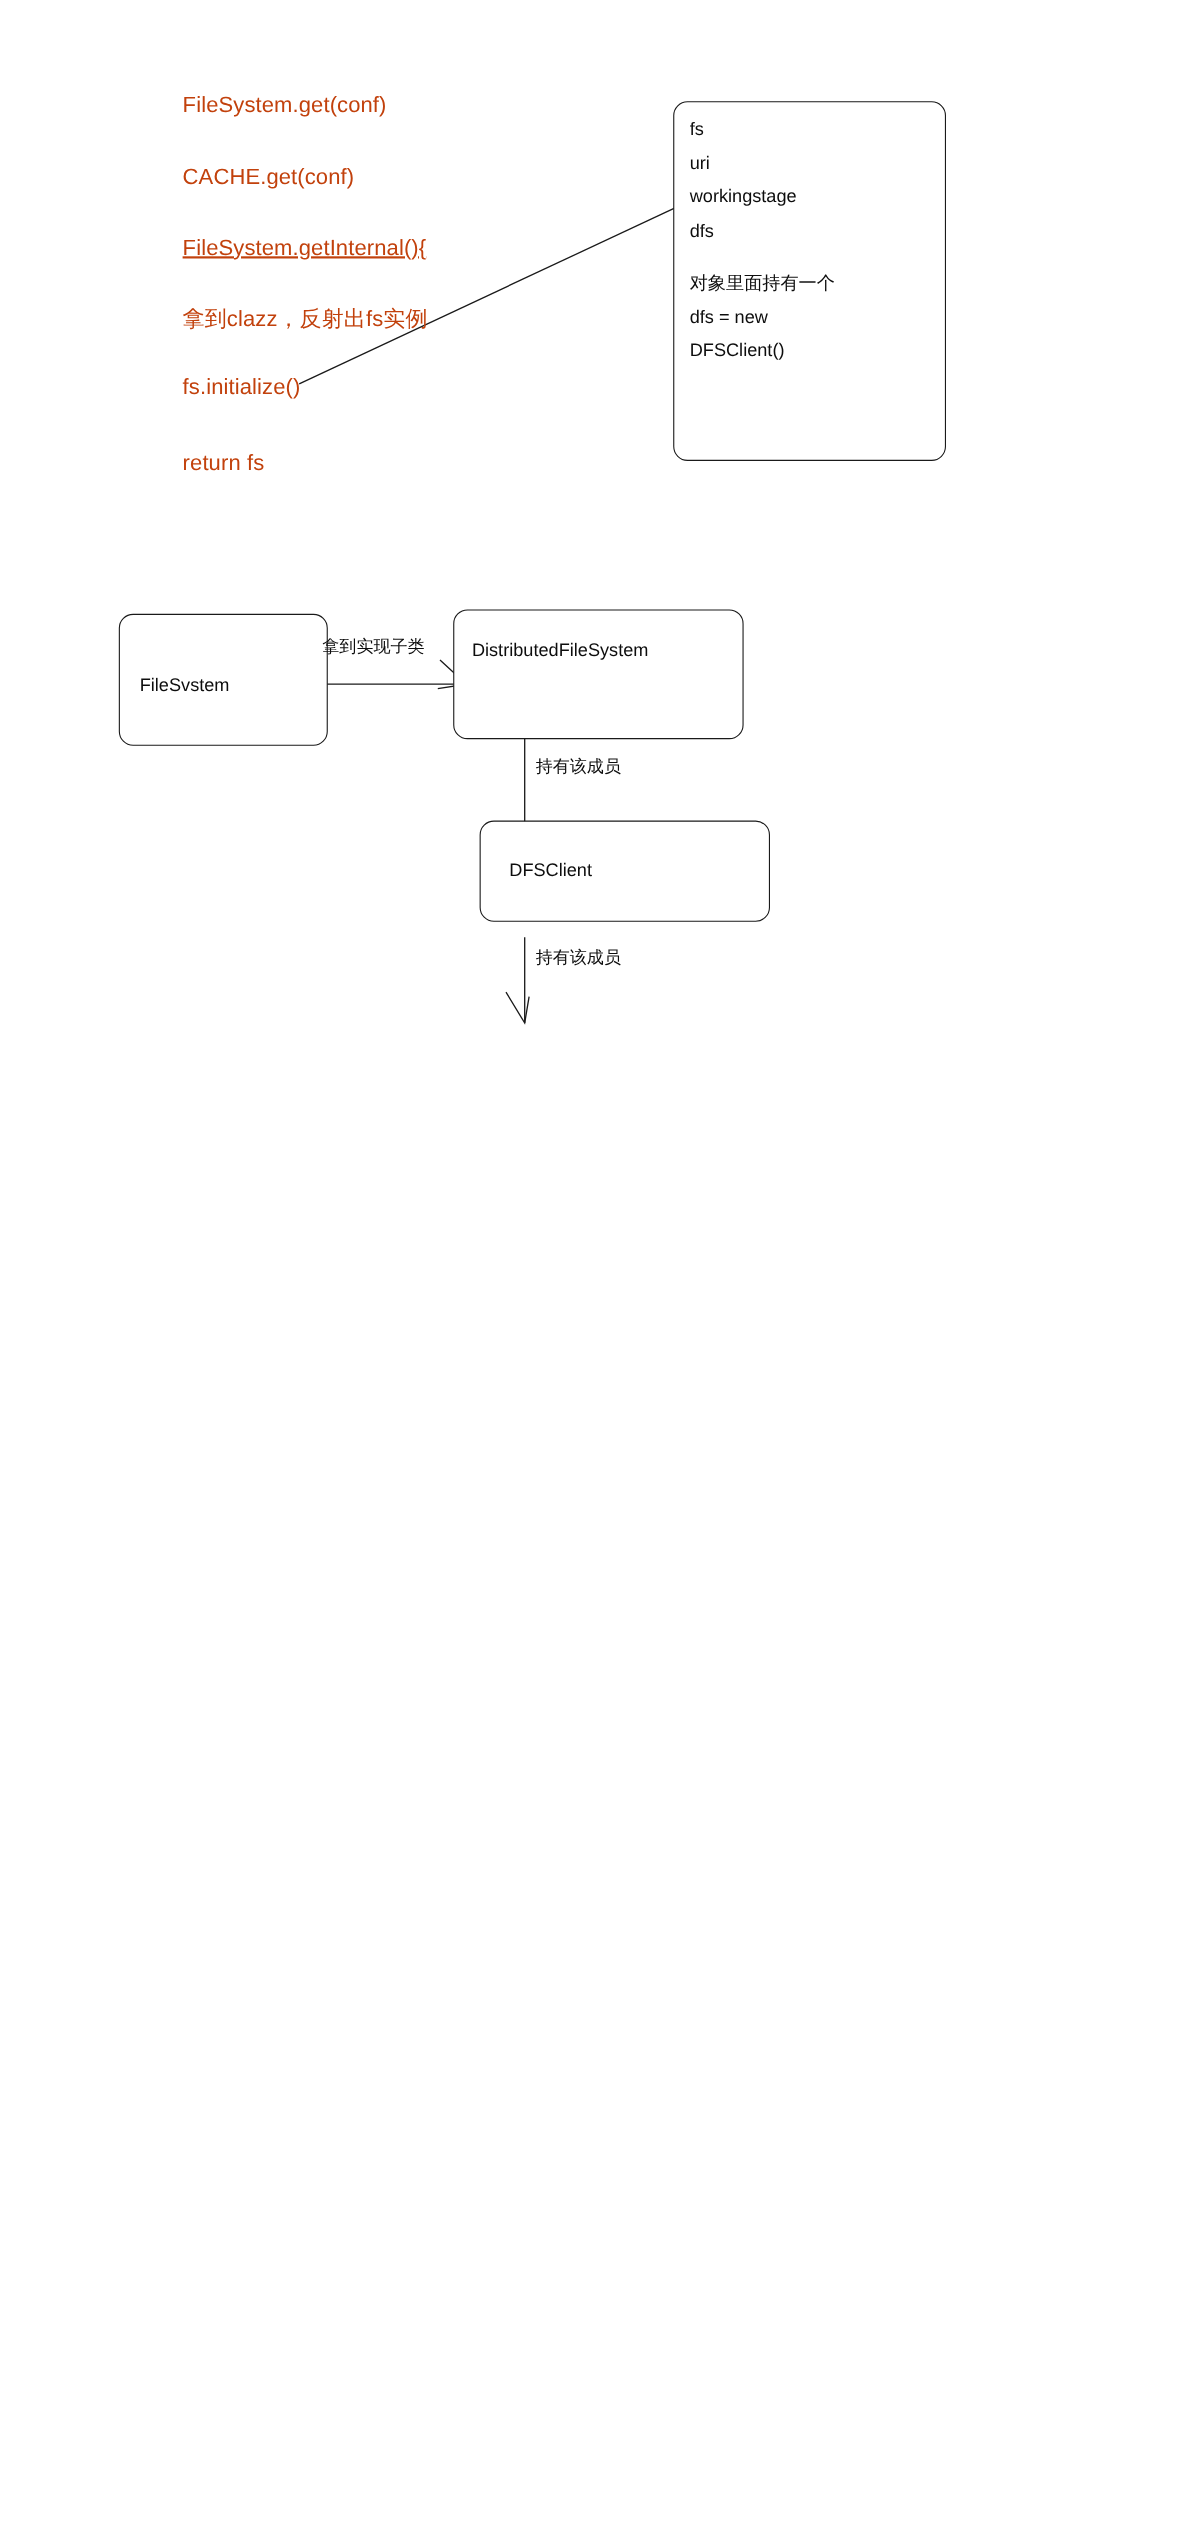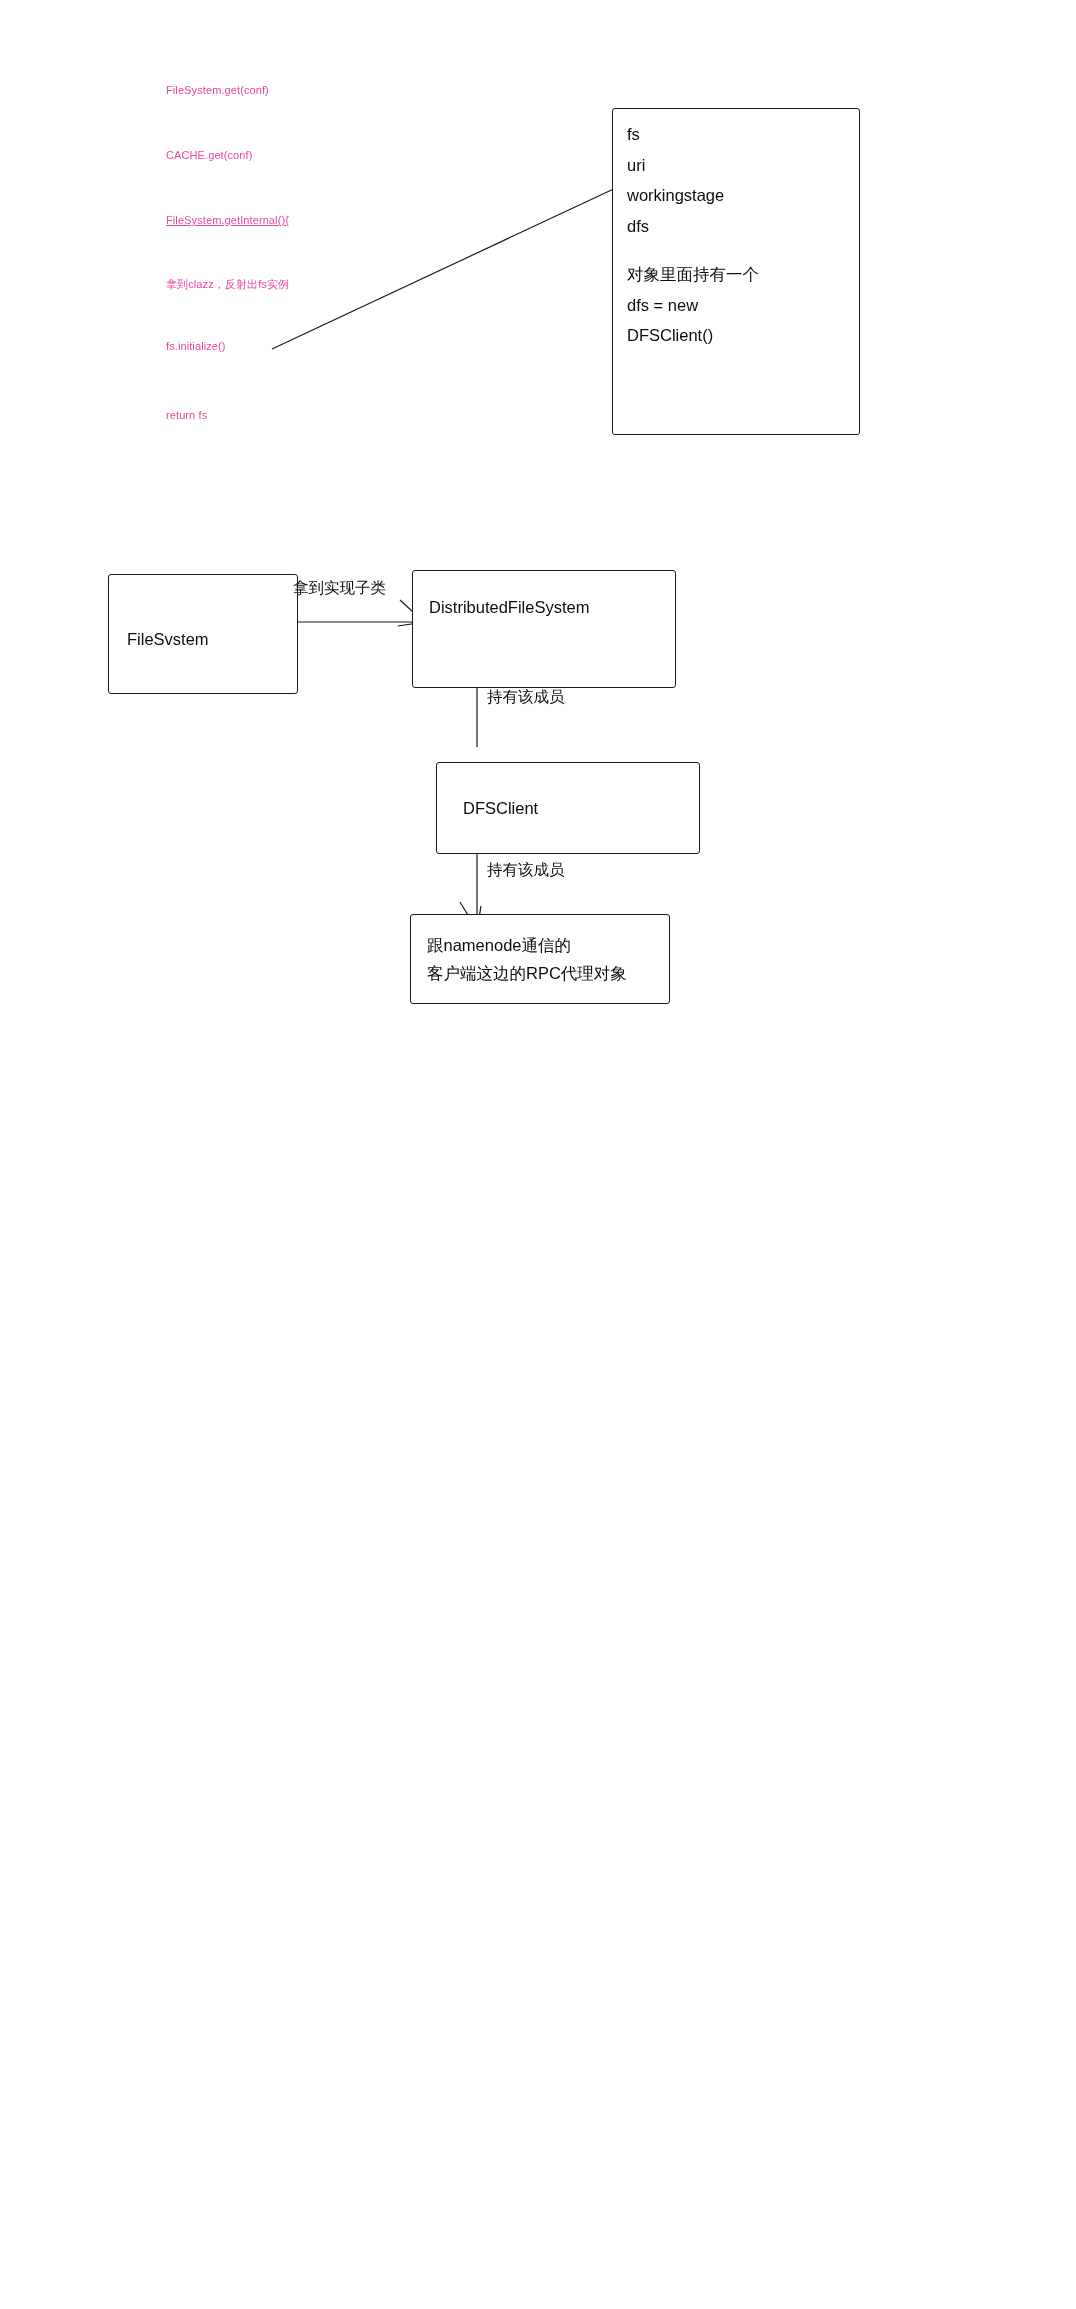--- a/index.html
+++ b/index.html
@@ -23,34 +23,33 @@
     position: absolute;
     left: 0;
     top: 0;
     width: 1076px;
     height: 2309px;
     pointer-events: none;
   }
   
   .code-line {
     position: absolute;
-    font-size: 11px;
+    font-size: 20px;
     line-height: 1.2;
     white-space: nowrap;
-    color: #ec4899;
+    color: #c2410c;
     letter-spacing: 0.1px;
   }
   
   .rbox {
     position: absolute;
     box-sizing: border-box;
     border: 1.3px solid #1a1a1a;
-    border-radius: 3px;
+    border-radius: 13px;
     background: #ffffff;
-    margin-top: 16px;
   }
   
   .field-list {
     position: absolute;
     left: 14px;
     top: 10px;
     right: 8px;
   }
   .field-list .field {
     font-size: 16.5px;
@@ -144,26 +143,20 @@
   </div>
 
   <div class="rbox" style="left:412px; top:554px; width:264px; height:118px;">
     <div class="box-center-label" style="text-align:left; left:16px; transform:none; top:27px;">DistributedFileSystem</div>
   </div>
 
   <div class="rbox" style="left:436px; top:746px; width:264px; height:92px;">
     <div class="box-center-label" style="text-align:left; left:26px;">DFSClient</div>
   </div>
 
-  <div class="rbox" style="left:410px; top:898px; width:260px; height:90px;">
-    <div class="box-lines">
-      <div class="bline">跟namenode通信的</div>
-      <div class="bline">客户端这边的RPC代理对象</div>
-    </div>
-  </div>
 
   <div class="edge-label" style="left:293px; top:578px;text-align:center;">拿到实现子类</div>
 
   <div class="edge-label" style="left:487px; top:687px;">持有该成员</div>
 
   <div class="edge-label" style="left:487px; top:860px;">持有该成员</div>
 
 </div>
 
 </body></html>

